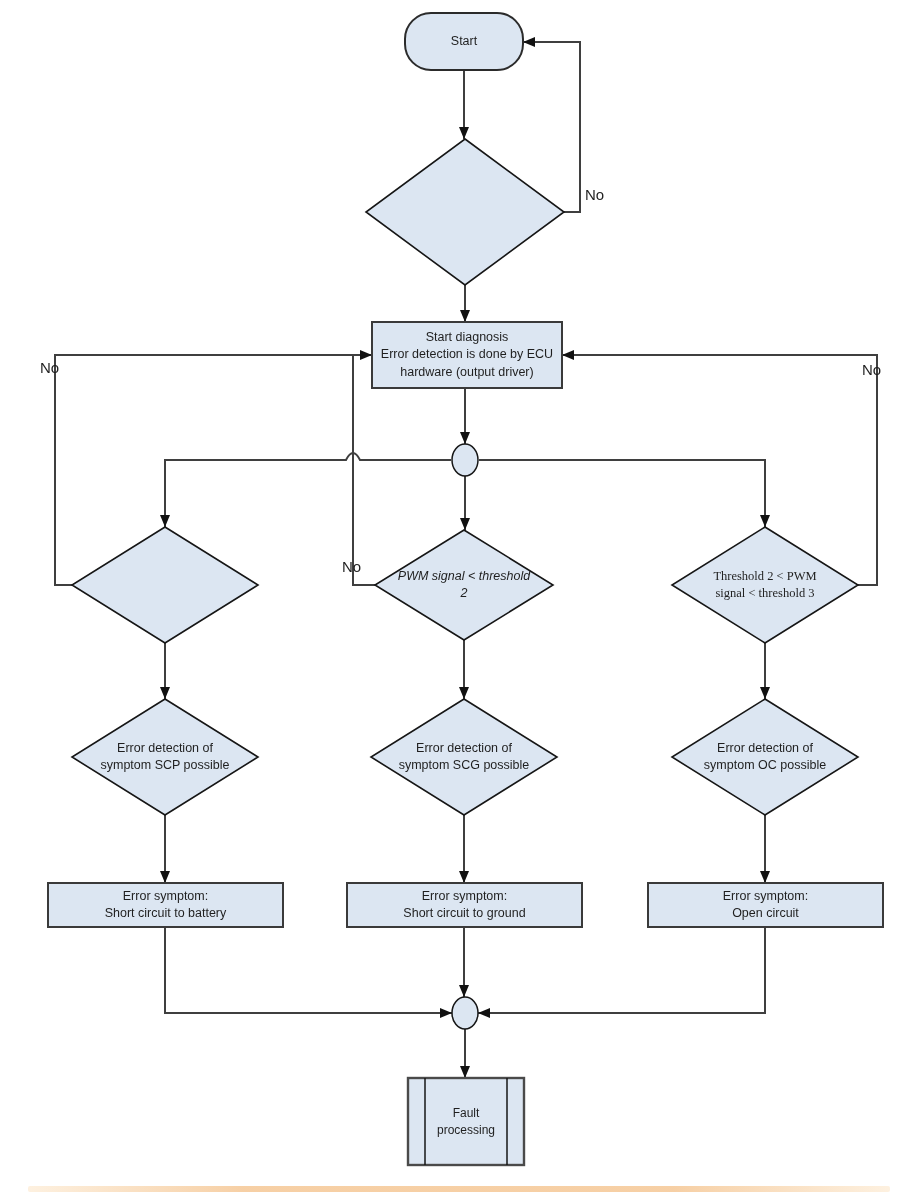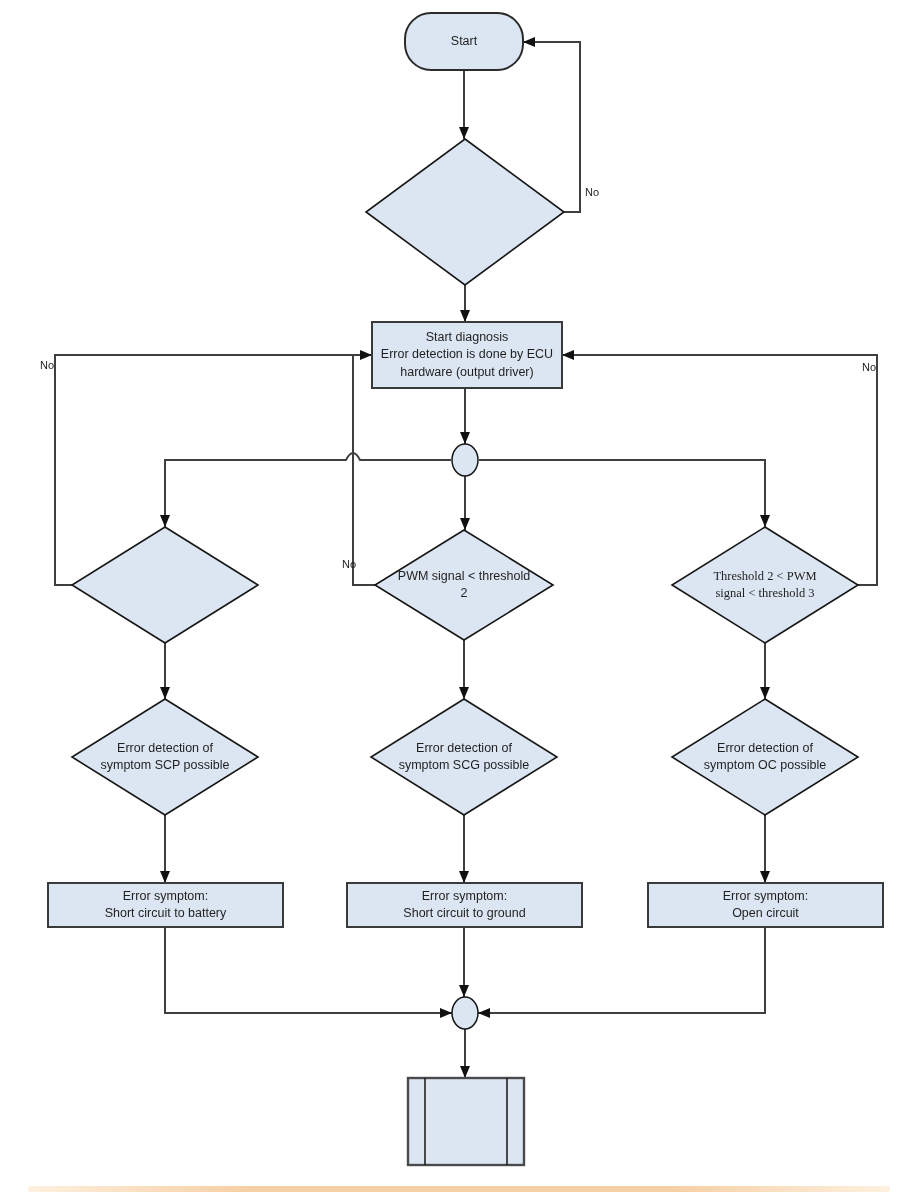--- a/index.html
+++ b/index.html
@@ -25,21 +25,21 @@
   .decision{stroke-width:1.6;stroke:#161616;}
   .connector{stroke-width:1.5;stroke:#161616;}
   .predef{stroke-width:2.4;stroke:#4a4a4a;}
   .predef-line{stroke:#161616;stroke-width:1.5;}
   .label{
     position:absolute;display:flex;align-items:center;justify-content:center;
     text-align:center;white-space:pre-line;font-size:12.5px;line-height:1.38;
     color:var(--text);pointer-events:none;
   }
   .edge-label{
-    position:absolute;font-size:11px;color:var(--text);pointer-events:none;
+    position:absolute;font-size:15px;color:var(--text);pointer-events:none;
   }
   .bottom-strip{
     position:absolute;left:28px;top:1186px;width:862px;height:6px;
     background:linear-gradient(to right,#fdeeda,var(--bottom-strip) 25%,var(--bottom-strip) 75%,#fdeeda);
     opacity:.85;border-radius:2px;
   }
 </style>
 </head>
 <body>
 
@@ -94,36 +94,38 @@
 
     <rect class="shape predef" x="408" y="1078" width="116" height="87"></rect>
     <line class="predef-line" x1="425" y1="1078" x2="425" y2="1165"></line>
     <line class="predef-line" x1="507" y1="1078" x2="507" y2="1165"></line>
   </svg>
 
   <div class="label" style="left:405px;top:13px;width:118px;height:57px;">Start</div>
   <div class="label" style="left:372px;top:322px;width:190px;height:66px;">Start diagnosis
 Error detection is done by ECU
 hardware (output driver)</div>
-  <div class="label" style="left:384px;top:529px;width:160px;height:112px;">PWM signal &lt; threshold
+  <div class="label" style="left:384px;top:529px;width:160px;height:112px;font-style:italic;">PWM signal &lt; threshold
 2</div>
   <div class="label" style="left:685px;top:527px;width:160px;height:116px;font-family:Liberation Serif, serif;">Threshold 2 &lt; PWM
 signal &lt; threshold 3</div>
   <div class="label" style="left:85px;top:699px;width:160px;height:116px;">Error detection of
 symptom SCP possible</div>
   <div class="label" style="left:384px;top:699px;width:160px;height:116px;">Error detection of
 symptom SCG possible</div>
   <div class="label" style="left:685px;top:699px;width:160px;height:116px;">Error detection of
 symptom OC possible</div>
   <div class="label" style="left:48px;top:883px;width:235px;height:44px;">Error symptom:
 Short circuit to battery</div>
   <div class="label" style="left:347px;top:883px;width:235px;height:44px;">Error symptom:
 Short circuit to ground</div>
   <div class="label" style="left:648px;top:883px;width:235px;height:44px;">Error symptom:
 Open circuit</div>
+  <div class="label" style="left:408px;top:1078px;width:116px;height:87px;font-size:12px;">Fault
+processing</div>
 
   <div class="edge-label" style="left:585px;top:186px;">No</div>
   <div class="edge-label" style="left:40px;top:359px;">No</div>
   <div class="edge-label" style="left:342px;top:558px;">No</div>
   <div class="edge-label" style="left:862px;top:361px;">No</div>
 
   <div class="bottom-strip"></div>
 </div>
 
 </body></html>

